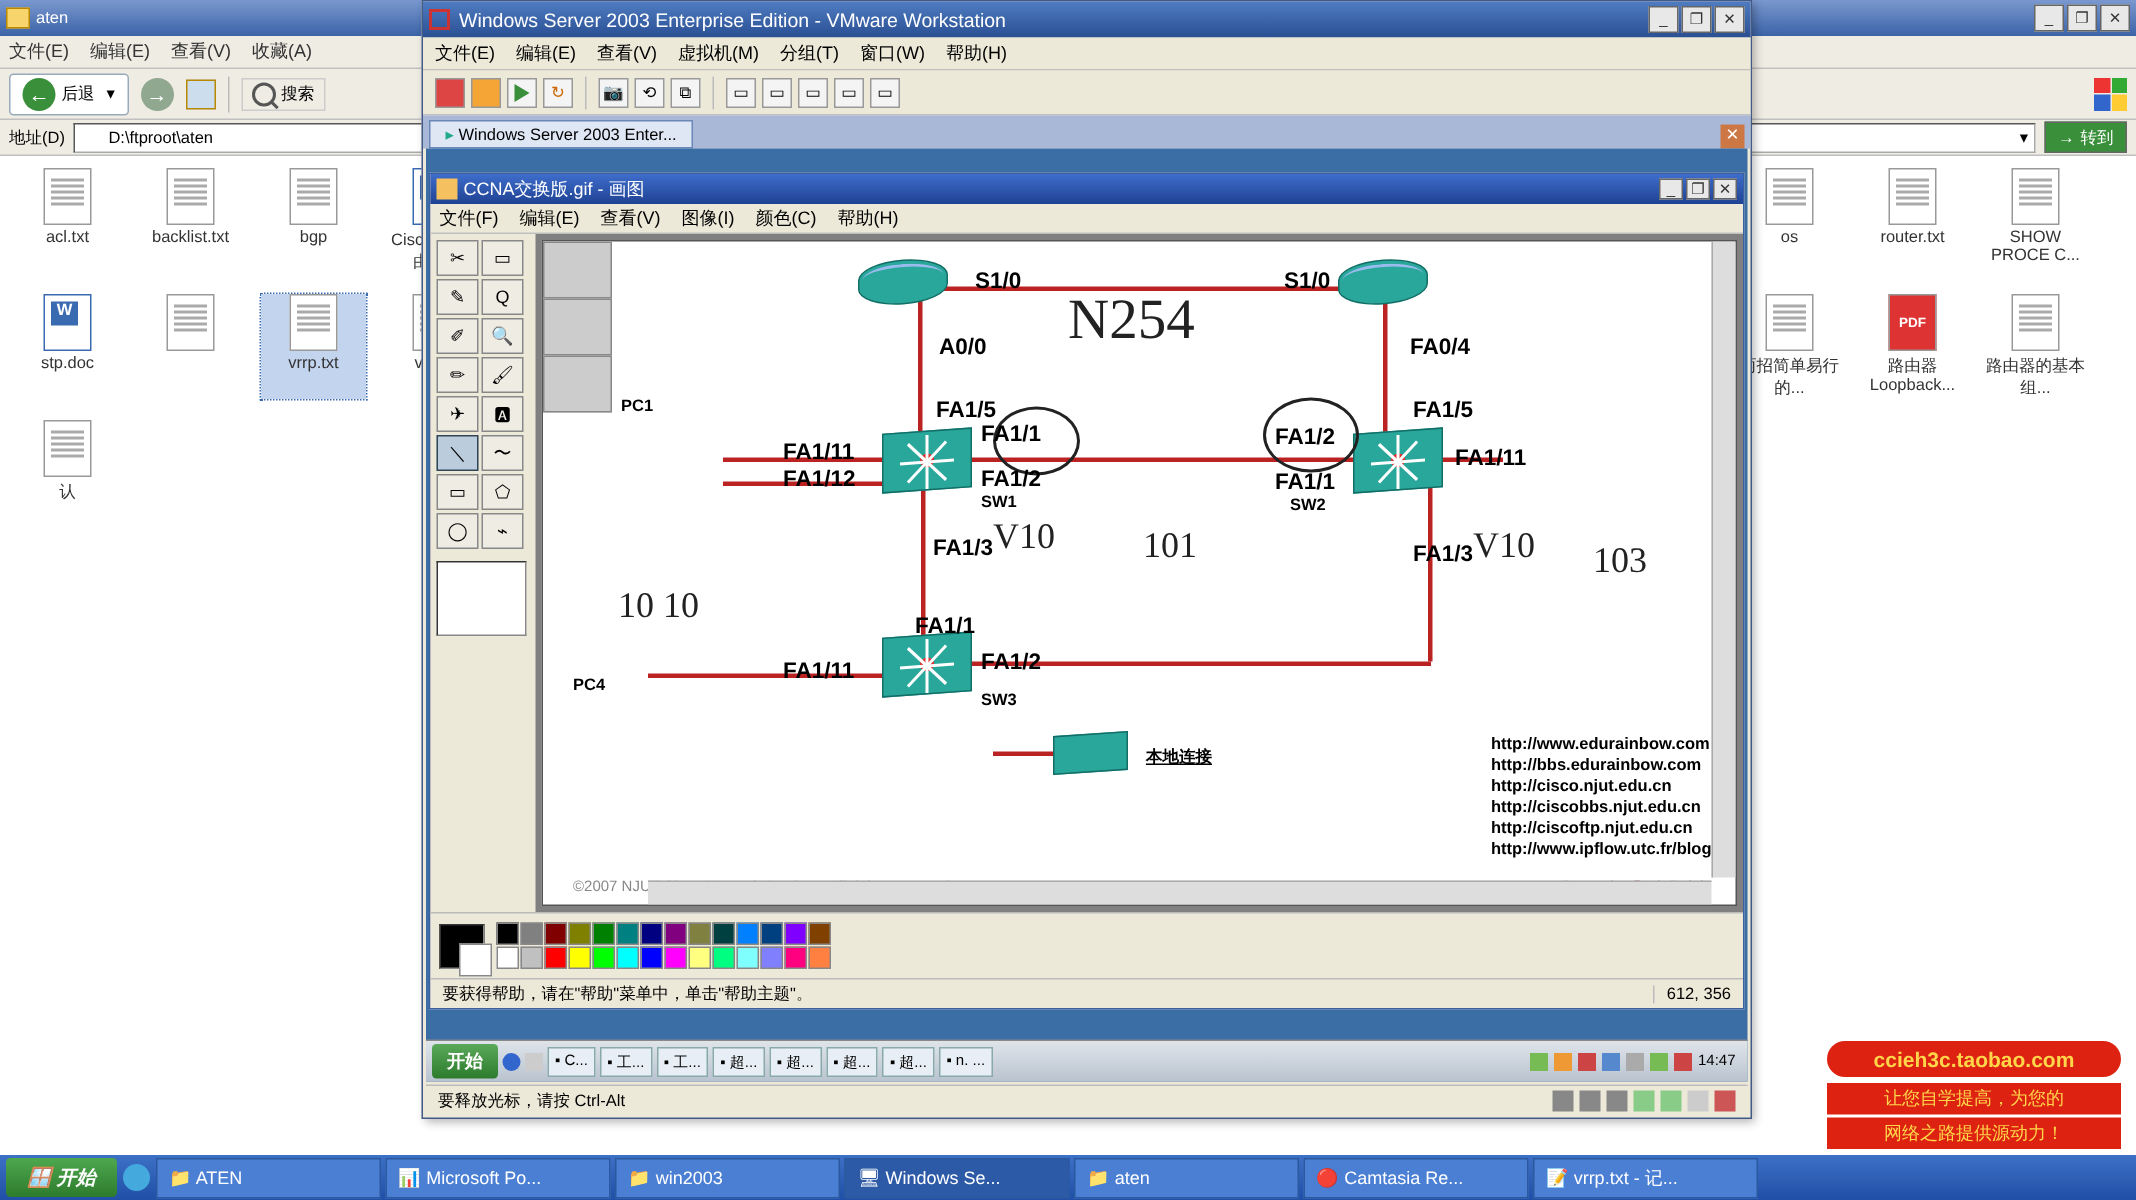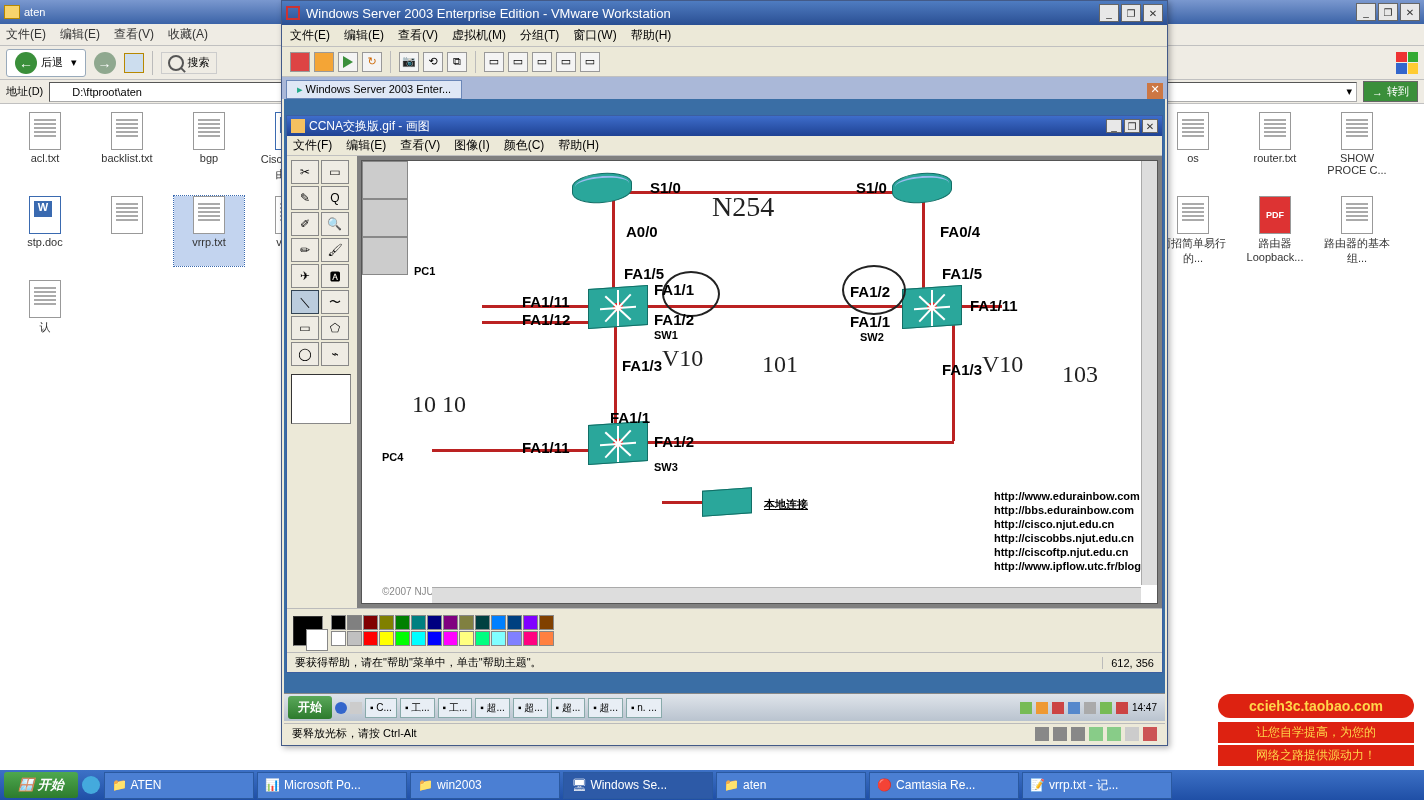--- a/index.html
+++ b/index.html
@@ -463,21 +463,21 @@
             <span class="il" style="left:292px; top:150px;">FA1/2</span>
             <span class="il" style="left:260px; top:196px;">FA1/3</span>
             <span class="il" style="left:488px; top:122px;">FA1/2</span>
             <span class="il" style="left:488px; top:152px;">FA1/1</span>
             <span class="il" style="left:608px; top:136px;">FA1/11</span>
             <span class="il" style="left:580px; top:200px;">FA1/3</span>
             <span class="il" style="left:248px; top:248px;">FA1/1</span>
             <span class="il" style="left:292px; top:272px;">FA1/2</span>
             <span class="il" style="left:160px; top:278px;">FA1/11</span>
 
-            <span class="hand" style="left:350px; top:30px; font-size:28px;">N254</span>
+            <span class="hand" style="left:350px; top:30px; font-size:38px;">N254</span>
             <span class="hand" style="left:300px; top:184px;">V10</span>
             <span class="hand" style="left:400px; top:190px;">101</span>
             <span class="hand" style="left:620px; top:190px;">V10</span>
             <span class="hand" style="left:700px; top:200px;">103</span>
             <span class="hand" style="left:50px; top:230px;">10 10</span>
 
             <div class="urls" id="urls">
                 <div>http://www.edurainbow.com</div>
                 <div>http://bbs.edurainbow.com</div>
                 <div>http://cisco.njut.edu.cn</div>

